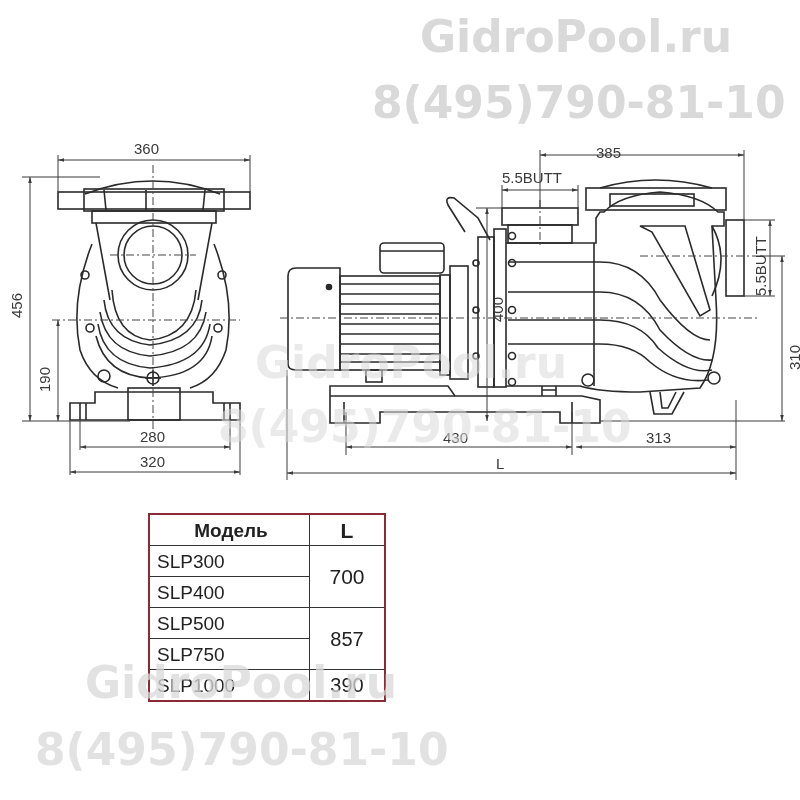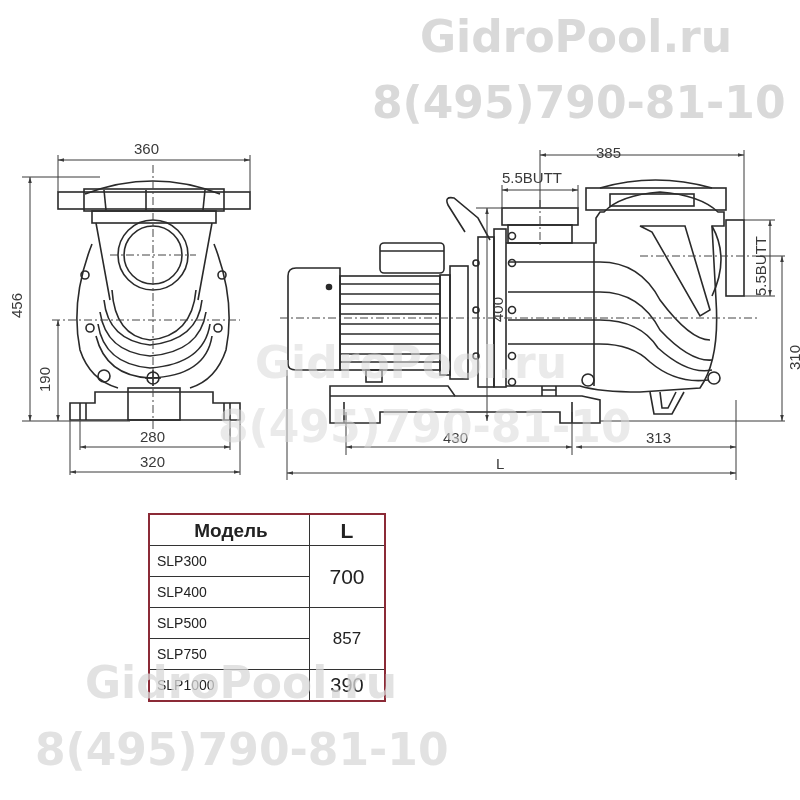--- a/index.html
+++ b/index.html
@@ -13,21 +13,21 @@
     position: absolute; left: 148px; top: 513px;
     border-collapse: collapse;
     font-family: "Liberation Sans", sans-serif;
     color: #222;
     border: 2px solid #8b2a36;
   }
   .spec-table td, .spec-table th {
     border: 1.3px solid #333;
     padding: 0 4px;
     height: 30px;
-    font-size: 14px;
+    font-size: 19px;
     line-height: 1;
   }
   .spec-table th { font-weight: bold; font-size: 19px; height: 30px; }
   .spec-table .model { width: 148px; text-align: left; padding-left: 7px; }
   .spec-table .len { width: 66px; text-align: center; font-size: 21px; }
   .spec-table tr.row-single td.len { font-size: 20px; }
   .wm-layer { position: absolute; left: 0; top: 0; width: 800px; height: 800px; pointer-events: none; }
 </style>
 </head>
 <body>
@@ -232,21 +232,21 @@
   </tr>
   <tr>
     <td class="model">SLP300</td>
     <td class="len" rowspan="2">700</td>
   </tr>
   <tr>
     <td class="model">SLP400</td>
   </tr>
   <tr>
     <td class="model">SLP500</td>
-    <td class="len" rowspan="2" style="font-size:17px">857</td>
+    <td class="len" rowspan="2" style="font-size:20px">857</td>
   </tr>
   <tr>
     <td class="model">SLP750</td>
   </tr>
   <tr class="row-single">
     <td class="model">SLP1000</td>
     <td class="len">390</td>
   </tr>
 </tbody>
   </table>

